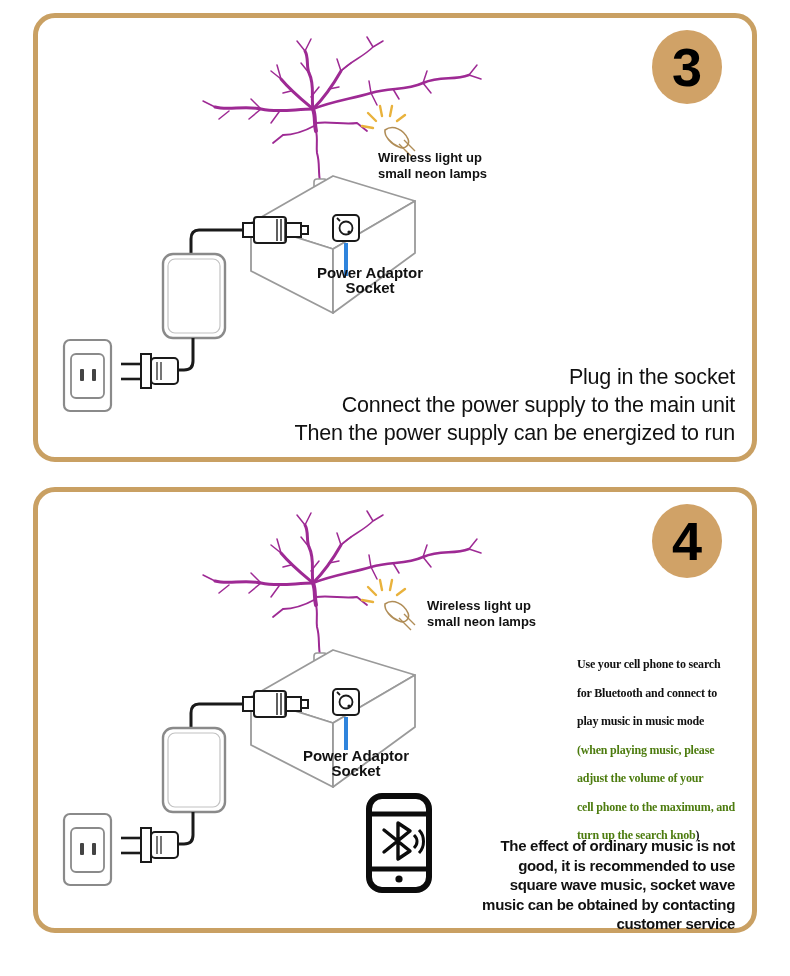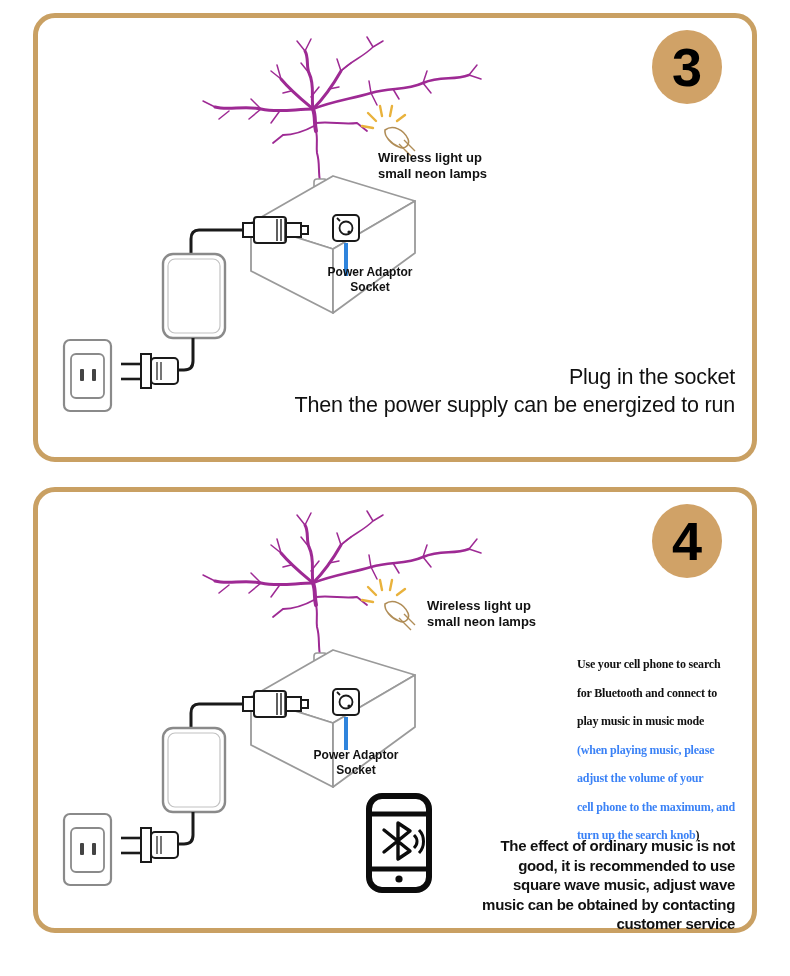--- a/index.html
+++ b/index.html
@@ -25,37 +25,37 @@
 
   .wireless{
     position:absolute;font-size:13px;font-weight:bold;line-height:16px;color:#111;
     white-space:nowrap;
   }
   #panel3 .wireless{left:340px;top:132px;}
   #panel4 .wireless{left:389px;top:106px;}
 
   .socket-label{
     position:absolute;width:120px;text-align:center;
-    font-size:12px;font-weight:bold;line-height:15px;color:#111;
+    font-size:15px;font-weight:bold;line-height:15px;color:#111;
   }
   #panel3 .socket-label{left:272px;top:247px;}
   #panel4 .socket-label{left:258px;top:256px;}
 
   .instr3{
     position:absolute;right:17px;top:345px;text-align:right;
     font-size:21.5px;font-weight:normal;line-height:28px;letter-spacing:-0.2px;
     white-space:nowrap;
   }
   .instr4{
     position:absolute;right:17px;top:158px;
     font-size:12px;font-weight:bold;line-height:28.5px;letter-spacing:-0.2px;
     white-space:nowrap;
     font-family:Liberation Serif, serif;
   }
-  .instr4 .red{color:#3b82f6;}
+  .instr4 .red{color:#4d7c0f;}
   .instr4 .blk{color:#111;}
   .note4{
     position:absolute;right:17px;top:344px;text-align:right;
     font-size:15px;font-weight:bold;line-height:19.5px;letter-spacing:-0.3px;
     white-space:nowrap;
   }
   .phone{position:absolute;left:327px;top:301px;width:68px;height:100px;}
 </style>
 </head>
 <body>
@@ -175,20 +175,21 @@
     <div>small neon lamps</div>
   </div>
 
   <div class="socket-label">
     <div>Power Adaptor</div>
     <div>Socket</div>
   </div>
 
   <div class="instr3">
     <div>Plug in the socket</div>
+    <div>Connect the power supply to the main unit</div>
     <div>Then the power supply can be energized to run</div>
   </div>
 </section>
 
 <section class="panel" id="panel4">
   <div class="badge">
     <span>4</span>
   </div>
 
   <svg class="illo" viewBox="0 0 480 410">
@@ -215,17 +216,17 @@
     <div class="blk">play music in music mode</div>
     <div class="red">(when playing music, please</div>
     <div class="red">adjust the volume of your</div>
     <div class="red">cell phone to the maximum, and</div>
     <div><span class="red">turn up the search knob</span><span class="blk">)</span></div>
   </div>
 
   <div class="note4">
     <div>The effect of ordinary music is not</div>
     <div>good, it is recommended to use</div>
-    <div>square wave music, adjust wave</div>
+    <div>square wave music, socket wave</div>
     <div>music can be obtained by contacting</div>
     <div>customer service</div>
   </div>
 </section>
 
 </body></html>

